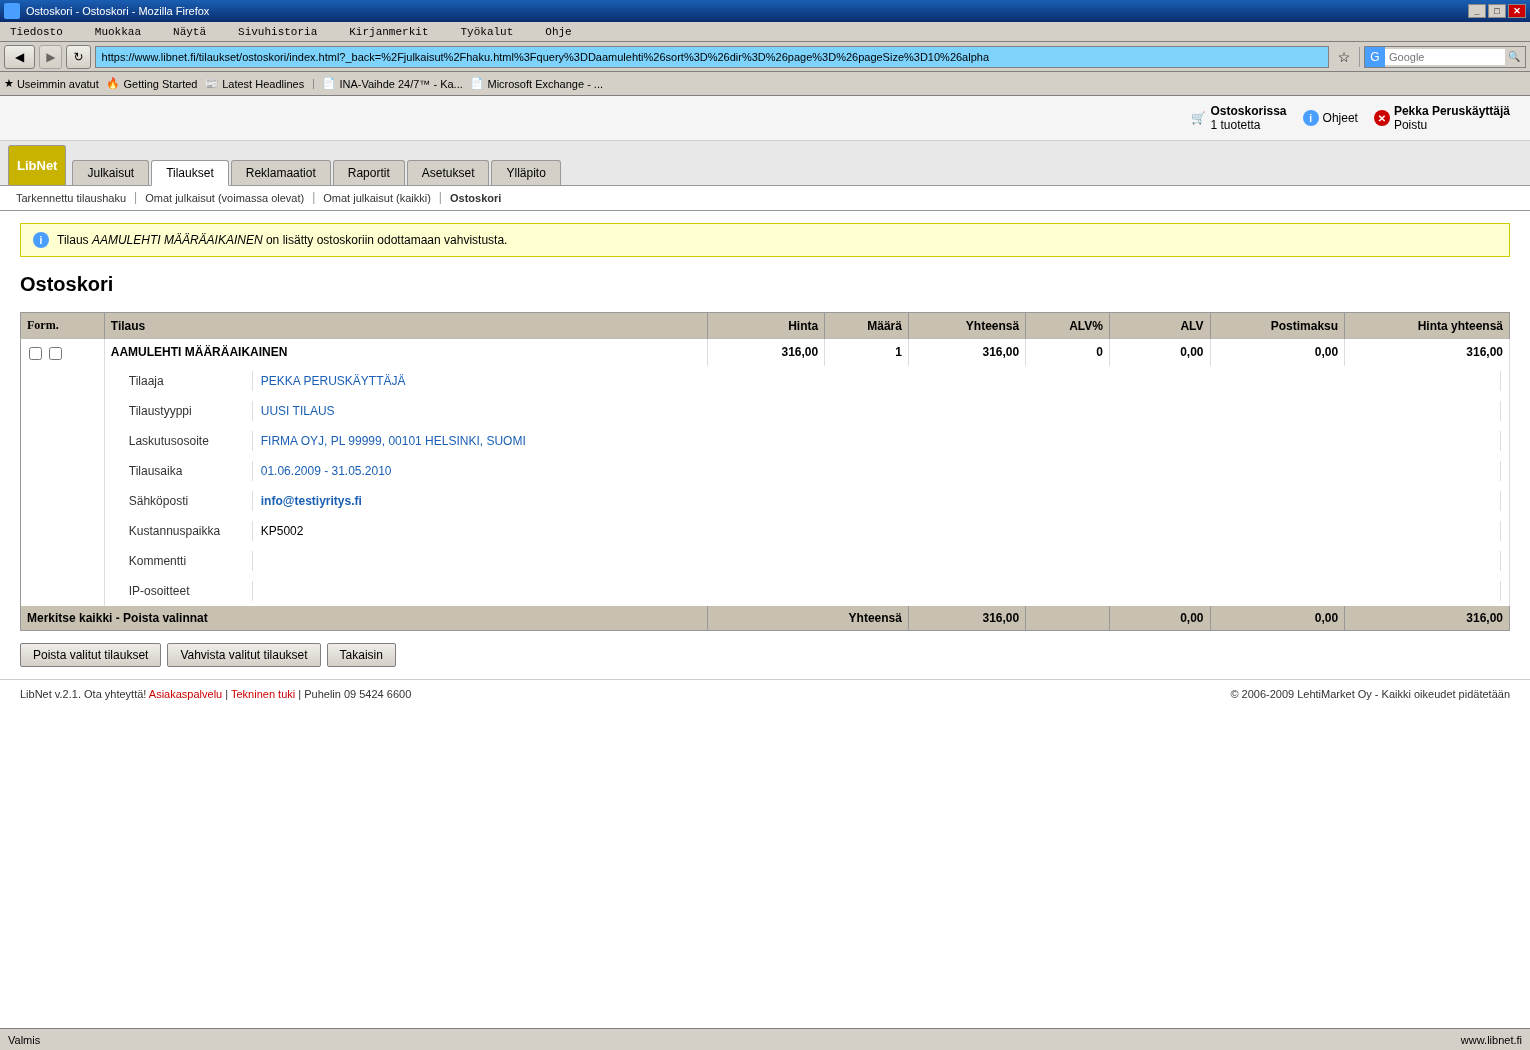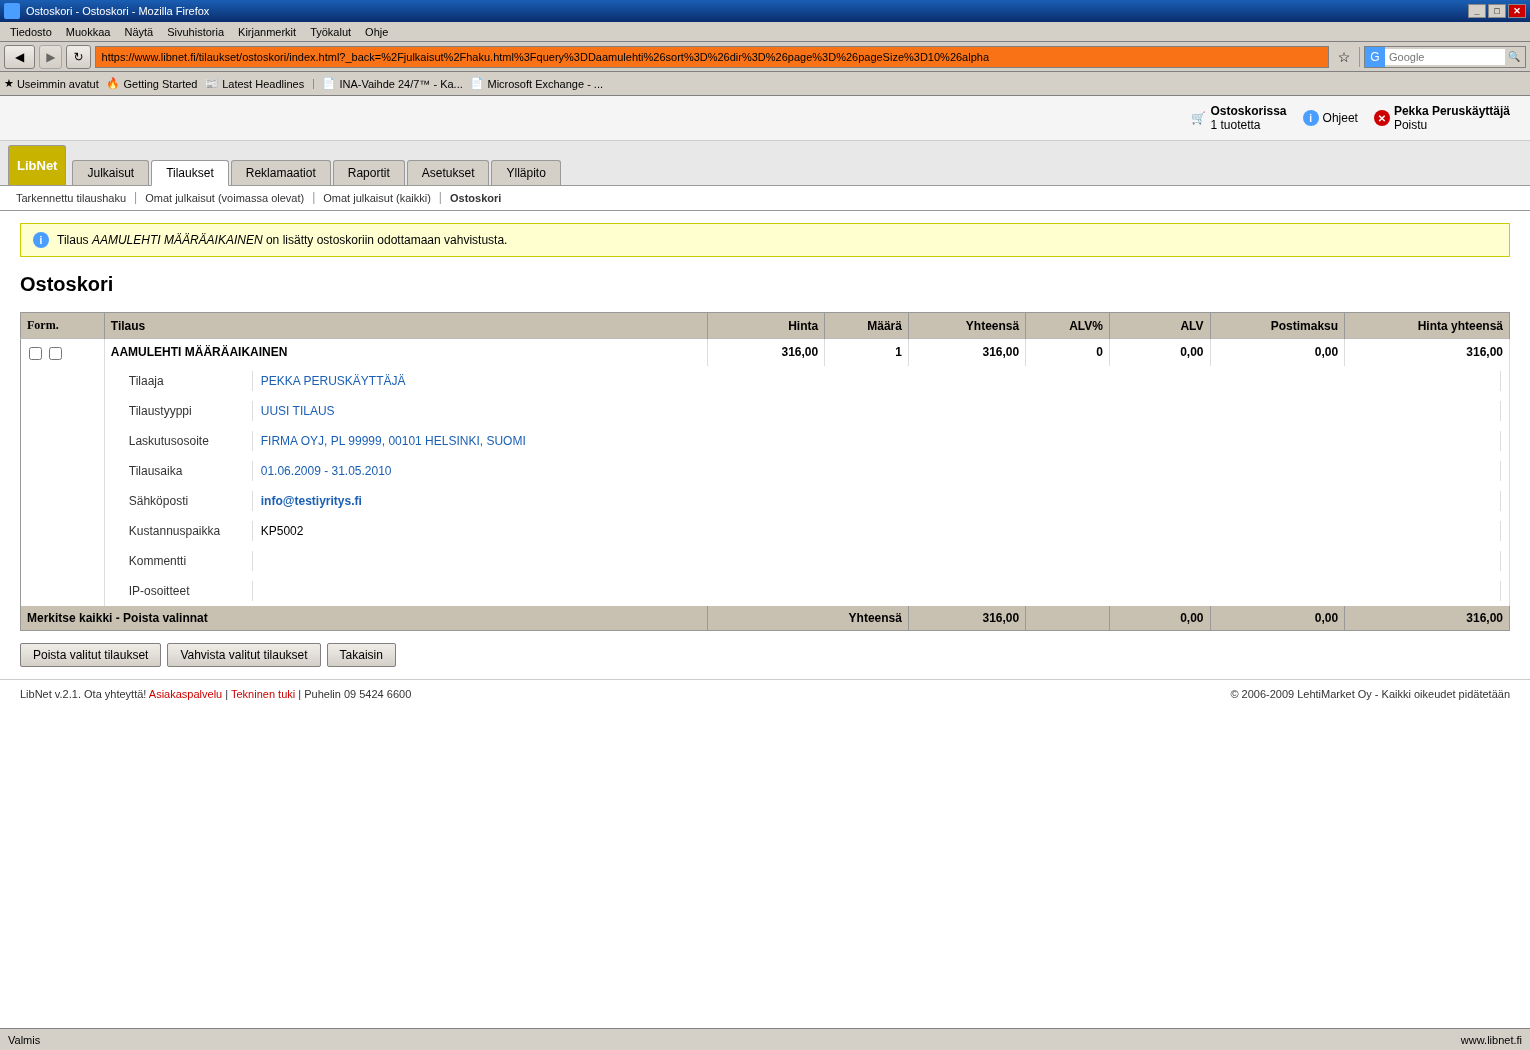--- a/index.html
+++ b/index.html
@@ -28,22 +28,23 @@
     .title-bar-btn.maximize { background: #d4d0c8; }
     .title-bar-btn.close { background: #cc0000; color: white; }
 
     
     .menu-bar {
       background: #d4d0c8;
       height: 20px;
       display: flex;
       align-items: center;
       padding: 0 4px;
-      gap: 2px;
+      gap: 20px;
       border-bottom: 1px solid #808080;
+      font-family: Liberation Mono, monospace;
     }
     .menu-item {
       padding: 2px 6px;
       font-size: 11px;
       cursor: pointer;
       color: black;
     }
 
     
     .nav-bar {
@@ -57,21 +58,21 @@
     }
     .nav-btn {
       height: 24px; padding: 2px 6px; background: linear-gradient(to bottom, #f0ede8, #d4d0c8);
       border: 1px solid #808080; border-radius: 3px; cursor: pointer; font-size: 12px;
       display: flex; align-items: center; justify-content: center;
     }
     .nav-btn.back { padding: 2px 10px; }
     .nav-btn:disabled { opacity: 0.5; }
     .address-bar {
       flex: 1; height: 22px; border: 1px solid #808080; padding: 2px 6px;
-      font-size: 11px; background: #f97316;
+      font-size: 11px; background: #7dd3fc;
     }
     .nav-icon { width: 22px; height: 22px; display: flex; align-items: center; justify-content: center; font-size: 14px; cursor: pointer; }
 
     
     .bookmarks-bar {
       background: #d4d0c8;
       height: 24px;
       display: flex;
       align-items: center;
       padding: 0 4px;

